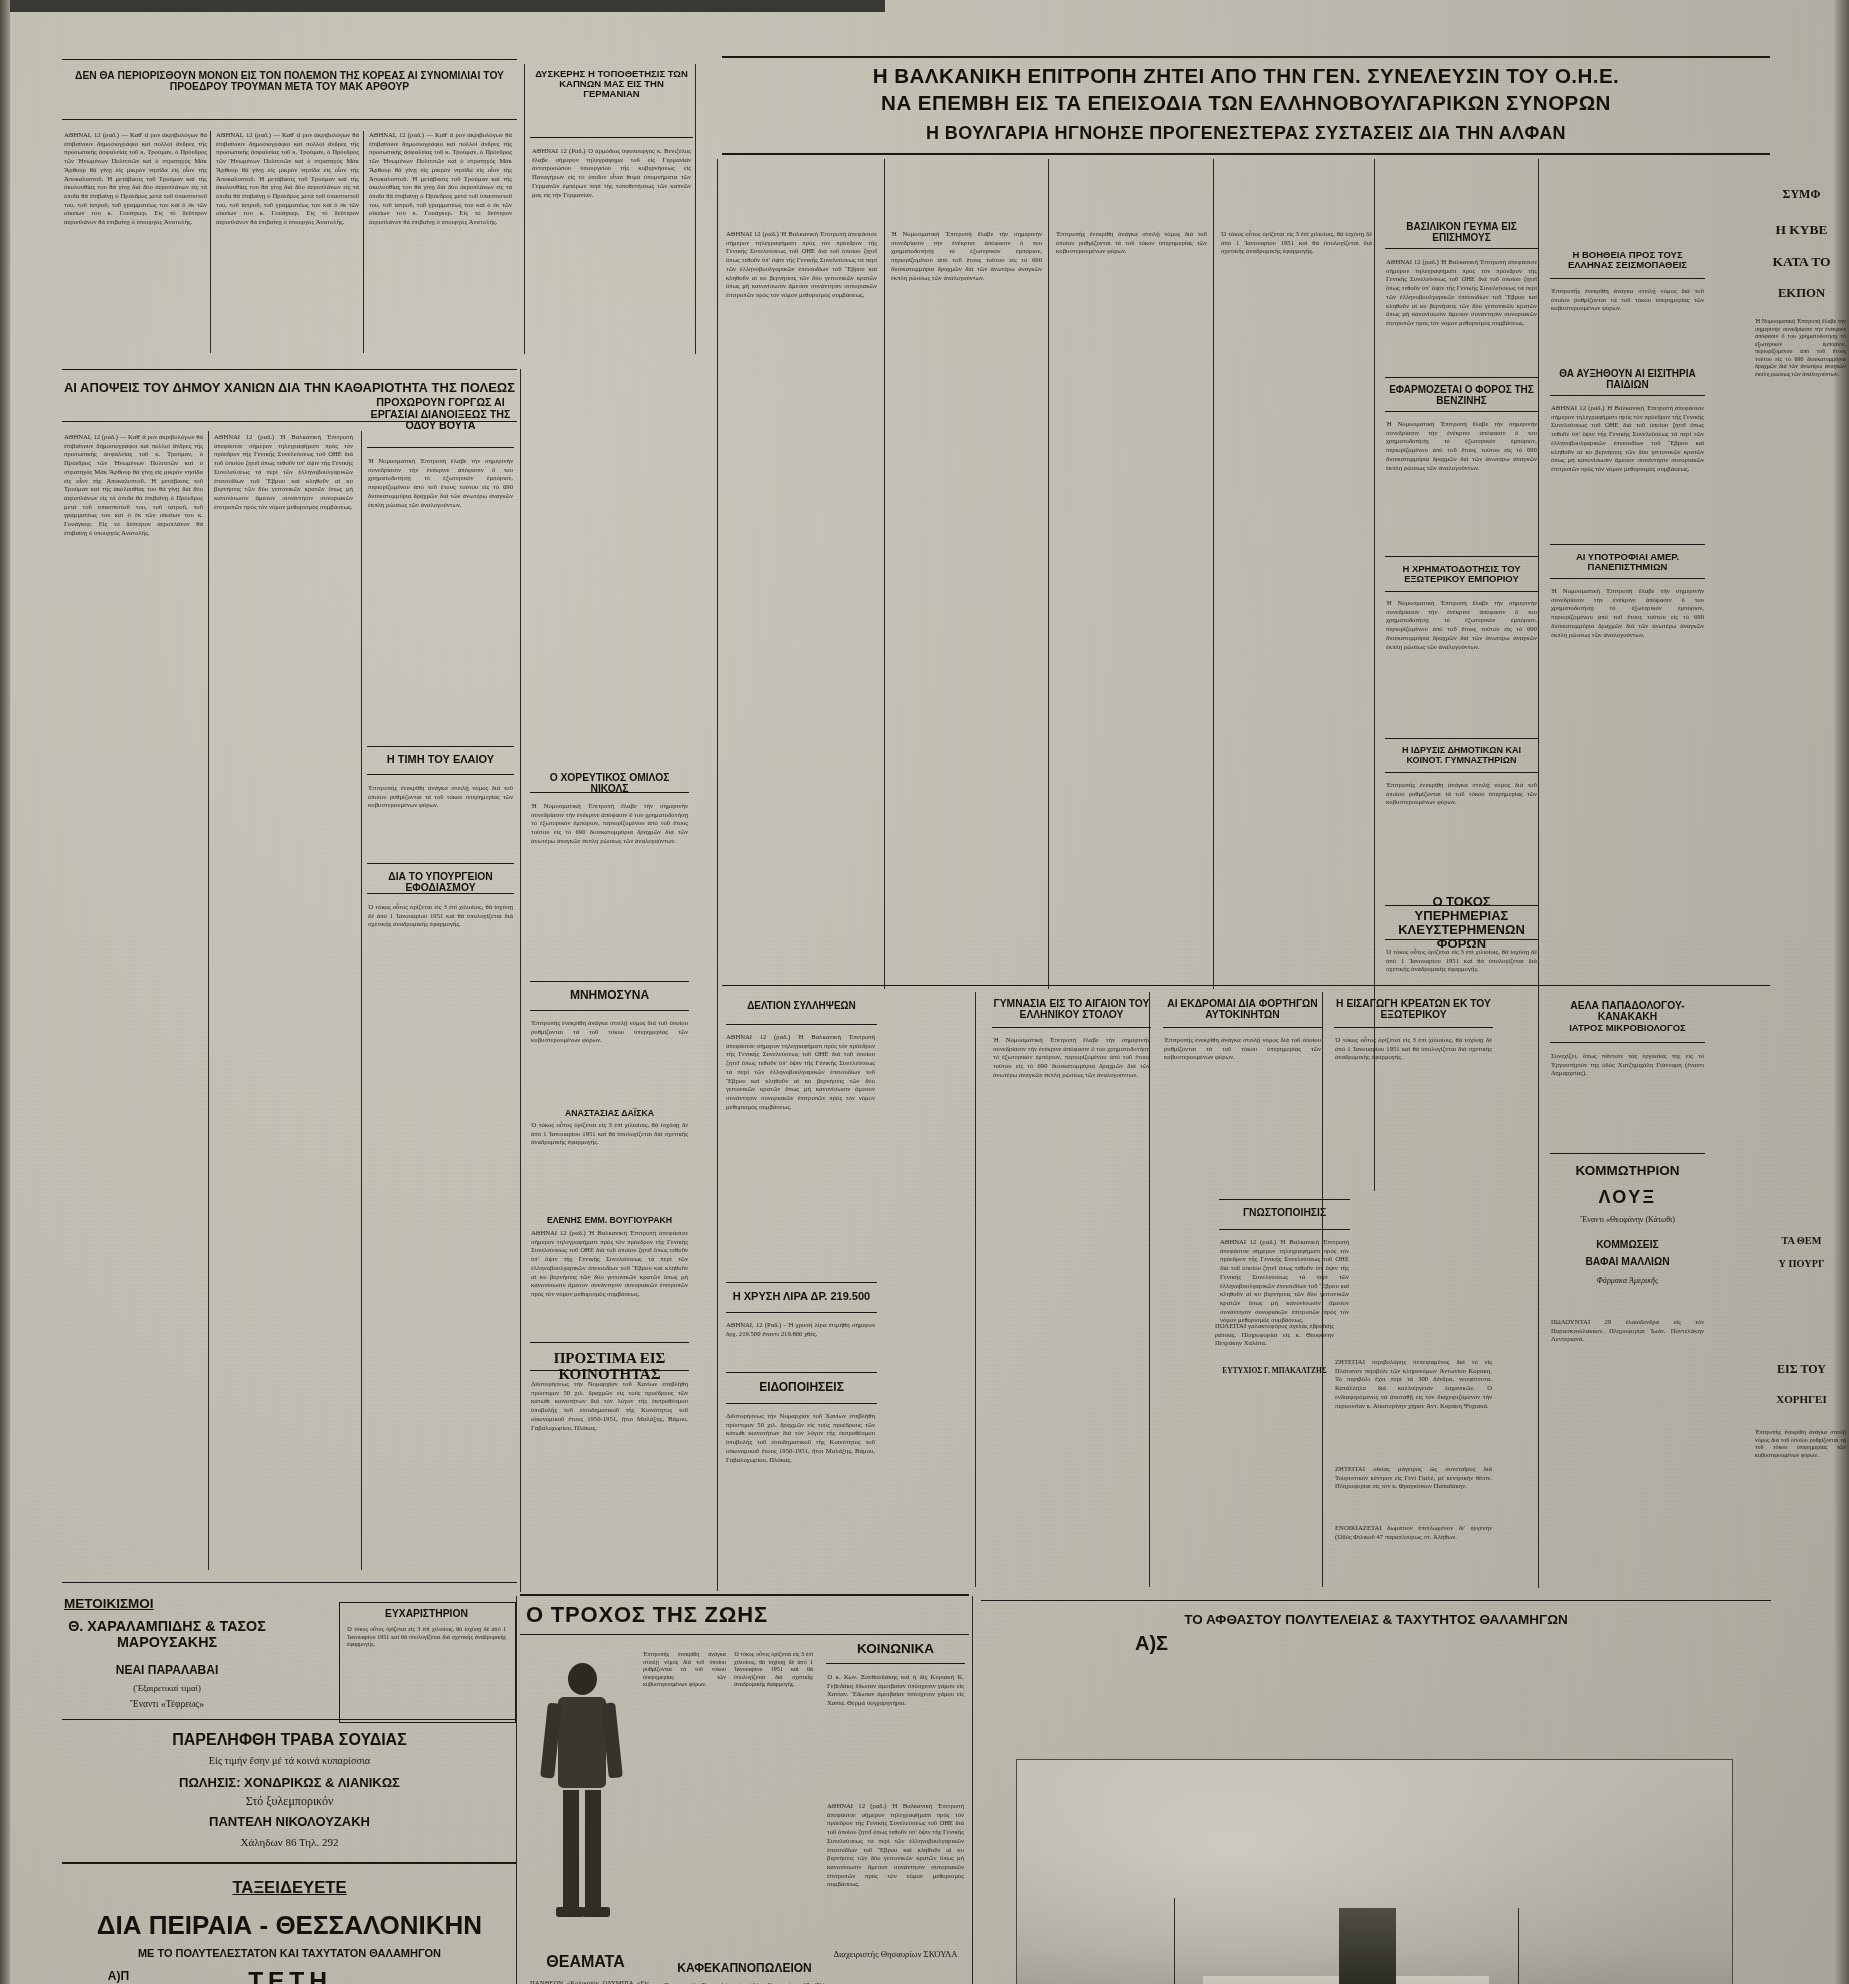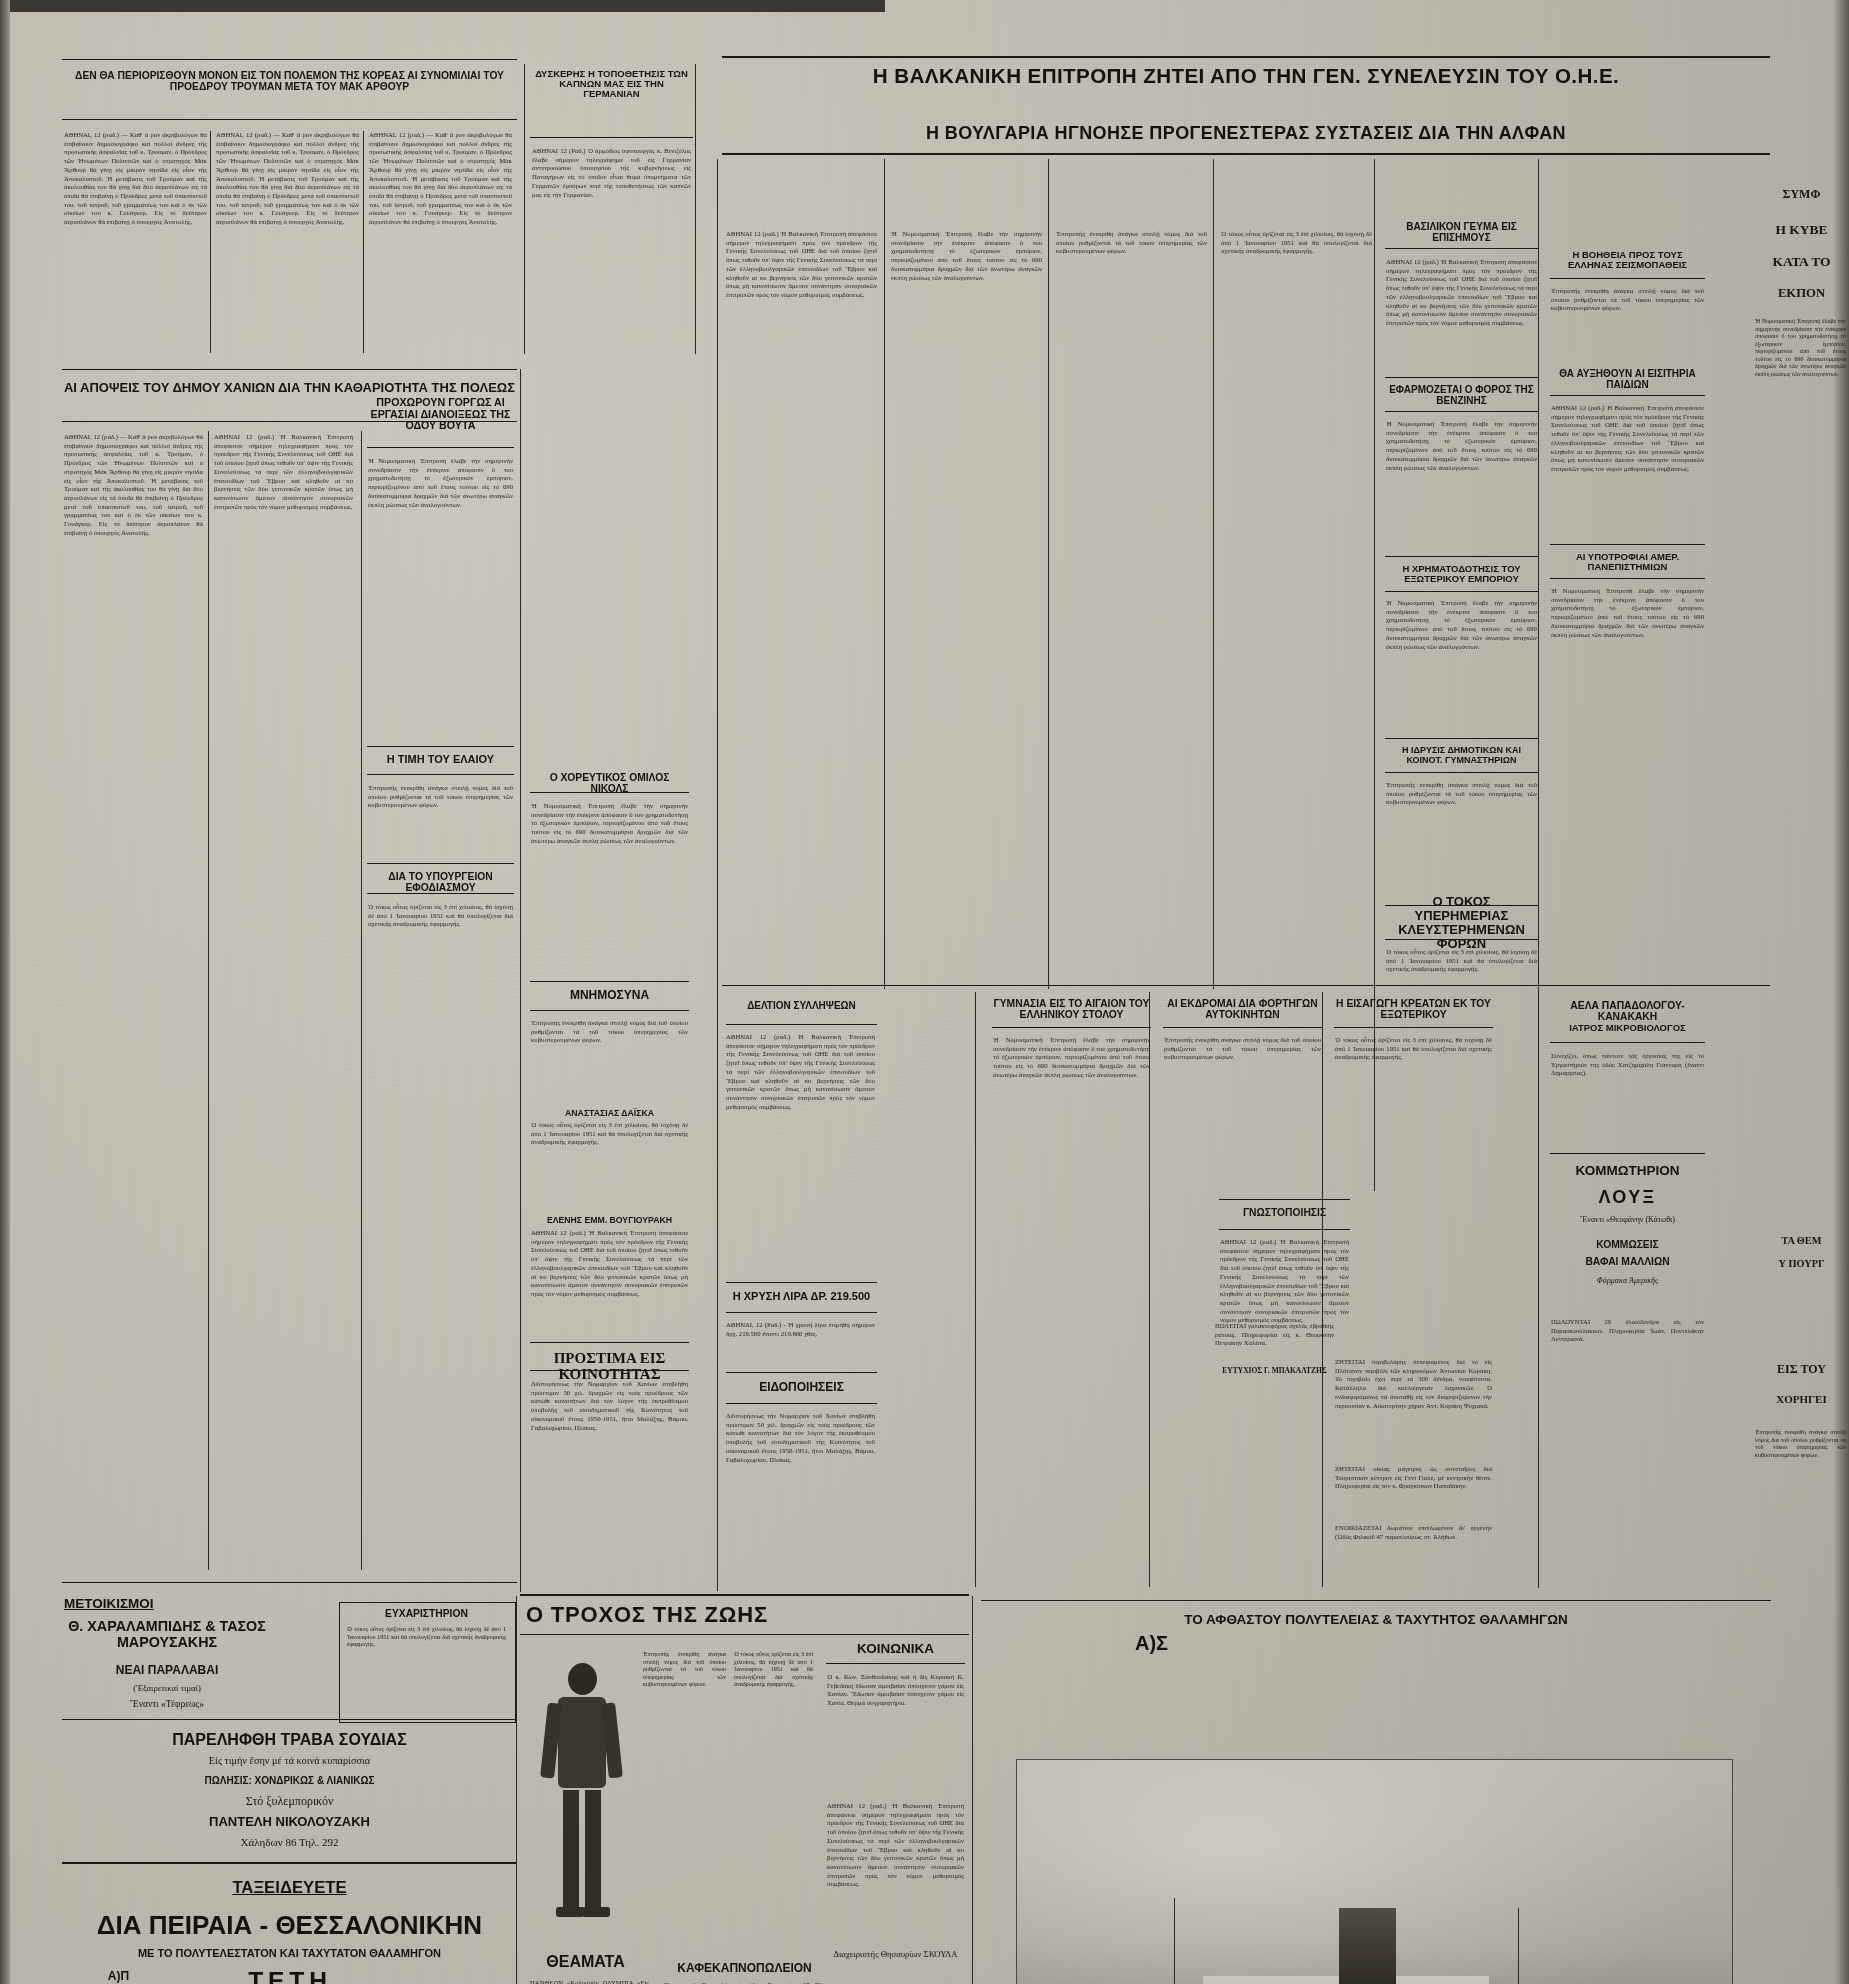--- a/index.html
+++ b/index.html
@@ -120,20 +120,21 @@
   <div class="blk body-txt" style="left:64px;top:131px;width:143px;">ΑΘΗΝΑΙ, 12 (ραδ.) — Καθ' ἃ ρον ἀκριβολόγων θά ἐπιβαίνουν δημοσιογράφοι καί πολλοί ἄνδρες τῆς προσωπικῆς ἀσφαλείας τοῦ κ. Τρούμαν, ὁ Πρόεδρος τῶν Ἡνωμένων Πολιτειῶν καί ὁ στρατηγός Μάκ Ἄρθουρ θά γίνῃ εἰς μικρόν νησίδα εἰς οἷον τῆς Ἀποκαλυπτοῦ. Ἡ μετάβασις τοῦ Τρούμαν καί τῆς ἀκολουθίας του θά γίνῃ διά δύο ἀεροπλάνων εἰς τά ὁποῖα θά ἐπιβαίνῃ ὁ Πρόεδρος μετά τοῦ ὑπασπιστοῦ του, τοῦ ἰατροῦ, τοῦ γραμματέως του καί ὁ ἐκ τῶν οἰκείων του κ. Γουάγκερ. Εἰς τό δεύτερον ἀεροπλάνον θά ἐπιβαίνῃ ὁ ὑπουργός Ἀνατολῆς.</div>
   <div class="blk body-txt" style="left:216px;top:131px;width:143px;">ΑΘΗΝΑΙ, 12 (ραδ.) — Καθ' ἃ ρον ἀκριβολόγων θά ἐπιβαίνουν δημοσιογράφοι καί πολλοί ἄνδρες τῆς προσωπικῆς ἀσφαλείας τοῦ κ. Τρούμαν, ὁ Πρόεδρος τῶν Ἡνωμένων Πολιτειῶν καί ὁ στρατηγός Μάκ Ἄρθουρ θά γίνῃ εἰς μικρόν νησίδα εἰς οἷον τῆς Ἀποκαλυπτοῦ. Ἡ μετάβασις τοῦ Τρούμαν καί τῆς ἀκολουθίας του θά γίνῃ διά δύο ἀεροπλάνων εἰς τά ὁποῖα θά ἐπιβαίνῃ ὁ Πρόεδρος μετά τοῦ ὑπασπιστοῦ του, τοῦ ἰατροῦ, τοῦ γραμματέως του καί ὁ ἐκ τῶν οἰκείων του κ. Γουάγκερ. Εἰς τό δεύτερον ἀεροπλάνον θά ἐπιβαίνῃ ὁ ὑπουργός Ἀνατολῆς.</div>
   <div class="blk body-txt" style="left:369px;top:131px;width:143px;">ΑΘΗΝΑΙ, 12 (ραδ.) — Καθ' ἃ ρον ἀκριβολόγων θά ἐπιβαίνουν δημοσιογράφοι καί πολλοί ἄνδρες τῆς προσωπικῆς ἀσφαλείας τοῦ κ. Τρούμαν, ὁ Πρόεδρος τῶν Ἡνωμένων Πολιτειῶν καί ὁ στρατηγός Μάκ Ἄρθουρ θά γίνῃ εἰς μικρόν νησίδα εἰς οἷον τῆς Ἀποκαλυπτοῦ. Ἡ μετάβασις τοῦ Τρούμαν καί τῆς ἀκολουθίας του θά γίνῃ διά δύο ἀεροπλάνων εἰς τά ὁποῖα θά ἐπιβαίνῃ ὁ Πρόεδρος μετά τοῦ ὑπασπιστοῦ του, τοῦ ἰατροῦ, τοῦ γραμματέως του καί ὁ ἐκ τῶν οἰκείων του κ. Γουάγκερ. Εἰς τό δεύτερον ἀεροπλάνον θά ἐπιβαίνῃ ὁ ὑπουργός Ἀνατολῆς.</div>
 
   <div class="blk hd" style="left:530px;top:69px;width:163px;font-size:9.5px;font-family:'Liberation Sans',sans-serif;">ΔΥΣΚΕΡΗΣ Η ΤΟΠΟΘΕΤΗΣΙΣ ΤΩΝ ΚΑΠΝΩΝ ΜΑΣ ΕΙΣ ΤΗΝ ΓΕΡΜΑΝΙΑΝ</div>
   <div class="rule" style="left:530px;top:137px;width:163px;height:1.2px;"></div>
   <div class="blk body-txt" style="left:532px;top:147px;width:159px;">ΑΘΗΝΑΙ 12 (Ραδ.) Ὁ ἀρμόδιος ὑφυπουργός κ. Βενιζέλος ἔλαβε σήμερον τηλεγράφημα τοῦ εἰς Γερμανίαν ἀντιπροσώπου ὑπουργείου τῆς κυβερνήσεως εἰς Παναγήρων εἰς τό ὁποῖον εἶναι θυμά ὑπομνήματα τῶν Γερμανῶν ἐμπόρων περί τῆς τοποθετήσεως τῶν καπνῶν μας εἰς τήν Γερμανίαν.</div>
 
   <div class="rule" style="left:722px;top:56px;width:1048px;height:1.6px;"></div>
   <div class="banner" style="left:726px;top:64px;width:1040px;font-size:20.6px;">Η ΒΑΛΚΑΝΙΚΗ ΕΠΙΤΡΟΠΗ ΖΗΤΕΙ ΑΠΟ ΤΗΝ ΓΕΝ. ΣΥΝΕΛΕΥΣΙΝ ΤΟΥ Ο.Η.Ε.</div>
+  <div class="banner" style="left:726px;top:91px;width:1040px;font-size:20.6px;">ΝΑ ΕΠΕΜΒΗ ΕΙΣ ΤΑ ΕΠΕΙΣΟΔΙΑ ΤΩΝ ΕΛΛΗΝΟΒΟΥΛΓΑΡΙΚΩΝ ΣΥΝΟΡΩΝ</div>
   <div class="banner" style="left:726px;top:123px;width:1040px;font-size:18px;">Η ΒΟΥΛΓΑΡΙΑ ΗΓΝΟΗΣΕ ΠΡΟΓΕΝΕΣΤΕΡΑΣ ΣΥΣΤΑΣΕΙΣ ΔΙΑ ΤΗΝ ΑΛΦΑΝ</div>
   <div class="rule" style="left:722px;top:153px;width:1048px;height:1.6px;"></div>
 
   <div class="rule" style="left:62px;top:369px;width:455px;height:1.2px;"></div>
   <div class="blk hd" style="left:62px;top:381px;width:455px;font-size:13px;font-family:'Liberation Sans',sans-serif;">ΑΙ ΑΠΟΨΕΙΣ ΤΟΥ ΔΗΜΟΥ ΧΑΝΙΩΝ ΔΙΑ ΤΗΝ ΚΑΘΑΡΙΟΤΗΤΑ ΤΗΣ ΠΟΛΕΩΣ</div>
   <div class="rule" style="left:62px;top:421px;width:455px;height:1.2px;"></div>
 
   <div class="blk body-txt" style="left:64px;top:433px;width:139px;height:1135px;overflow:hidden;">ΑΘΗΝΑΙ, 12 (ραδ.) — Καθ' ἃ ρον ἀκριβολόγων θά ἐπιβαίνουν δημοσιογράφοι καί πολλοί ἄνδρες τῆς προσωπικῆς ἀσφαλείας τοῦ κ. Τρούμαν, ὁ Πρόεδρος τῶν Ἡνωμένων Πολιτειῶν καί ὁ στρατηγός Μάκ Ἄρθουρ θά γίνῃ εἰς μικρόν νησίδα εἰς οἷον τῆς Ἀποκαλυπτοῦ. Ἡ μετάβασις τοῦ Τρούμαν καί τῆς ἀκολουθίας του θά γίνῃ διά δύο ἀεροπλάνων εἰς τά ὁποῖα θά ἐπιβαίνῃ ὁ Πρόεδρος μετά τοῦ ὑπασπιστοῦ του, τοῦ ἰατροῦ, τοῦ γραμματέως του καί ὁ ἐκ τῶν οἰκείων του κ. Γουάγκερ. Εἰς τό δεύτερον ἀεροπλάνον θά ἐπιβαίνῃ ὁ ὑπουργός Ἀνατολῆς.</div>
   <div class="blk body-txt" style="left:214px;top:433px;width:139px;height:1135px;overflow:hidden;">ΑΘΗΝΑΙ 12 (ραδ.) Ἡ Βαλκανική Ἐπιτροπή ἀπεφάσισε σήμερον τηλεγραφήματι πρός τόν πρόεδρον τῆς Γενικῆς Συνελεύσεως τοῦ ΟΗΕ διά τοῦ ὁποίου ζητεῖ ὅπως τεθοῦν ὑπ' ὄψιν τῆς Γενικῆς Συνελεύσεως τά περί τῶν ἑλληνοβουλγαρικῶν ἐπεισοδίων τοῦ Ἕβρου καί κληθοῦν αἱ κυ βερνήσεις τῶν δύο γειτονικῶν κρατῶν ὅπως μή κανονίσωσιν ἄμεσον συνάντησιν συνοριακῶν ἐπιτροπῶν πρός τόν νόμον μεθορισμός συμβάσεως.</div>
 
@@ -274,21 +275,21 @@
   <div class="blk adtitle ul" style="left:64px;top:1596px;width:206px;font-size:13.5px;text-align:left;">ΜΕΤΟΙΚΙΣΜΟΙ</div>
   <div class="blk adtitle" style="left:64px;top:1618px;width:206px;font-size:14.3px;line-height:1.15;">Θ. ΧΑΡΑΛΑΜΠΙΔΗΣ &amp; ΤΑΣΟΣ ΜΑΡΟΥΣΑΚΗΣ</div>
   <div class="blk adtitle" style="left:64px;top:1663px;width:206px;font-size:12px;">ΝΕΑΙ ΠΑΡΑΛΑΒΑΙ</div>
   <div class="blk center" style="left:64px;top:1683px;width:206px;font-size:8.7px;">('Εξαιρετικαί τιμαί)</div>
   <div class="blk center" style="left:64px;top:1699px;width:206px;font-size:9.5px;">Ἔναντι «Τέφρεως»</div>
 
   <div class="rule" style="left:62px;top:1719px;width:455px;height:1.2px;"></div>
 
   <div class="blk adtitle" style="left:64px;top:1731px;width:451px;font-size:16px;">ΠΑΡΕΛΗΦΘΗ ΤΡΑΒΑ ΣΟΥΔΙΑΣ</div>
   <div class="blk center" style="left:64px;top:1755px;width:451px;font-size:10.3px;">Εἰς τιμήν ἔσην μέ τά κοινά κυπαρίσσια</div>
-  <div class="blk adtitle" style="left:64px;top:1775px;width:451px;font-size:10px;">ΠΩΛΗΣΙΣ: ΧΟΝΔΡΙΚΩΣ &amp; ΛΙΑΝΙΚΩΣ</div>
+  <div class="blk adtitle" style="left:64px;top:1775px;width:451px;font-size:13px;">ΠΩΛΗΣΙΣ: ΧΟΝΔΡΙΚΩΣ &amp; ΛΙΑΝΙΚΩΣ</div>
   <div class="blk center" style="left:64px;top:1794px;width:451px;font-size:12px;">Στό ξυλεμπορικόν</div>
   <div class="blk adtitle" style="left:64px;top:1814px;width:451px;font-size:13px;">ΠΑΝΤΕΛΗ ΝΙΚΟΛΟΥΖΑΚΗ</div>
   <div class="blk center" style="left:64px;top:1836px;width:451px;font-size:11px;">Χάληδων 86 Τηλ. 292</div>
 
   <div class="rule" style="left:62px;top:1862px;width:455px;height:1.6px;"></div>
 
   <div class="blk adtitle ul" style="left:64px;top:1878px;width:451px;font-size:16.7px;">ΤΑΞΕΙΔΕΥΕΤΕ</div>
   <div class="blk adtitle" style="left:64px;top:1910px;width:451px;font-size:26px;">ΔΙΑ ΠΕΙΡΑΙΑ - ΘΕΣΣΑΛΟΝΙΚΗΝ</div>
   <div class="blk adtitle" style="left:64px;top:1947px;width:451px;font-size:11px;">ΜΕ ΤΟ ΠΟΛΥΤΕΛΕΣΤΑΤΟΝ ΚΑΙ ΤΑΧΥΤΑΤΟΝ ΘΑΛΑΜΗΓΟΝ</div>
   <div class="blk adtitle" style="left:79px;top:1969px;width:79px;font-size:12px;">Α)Π</div>

